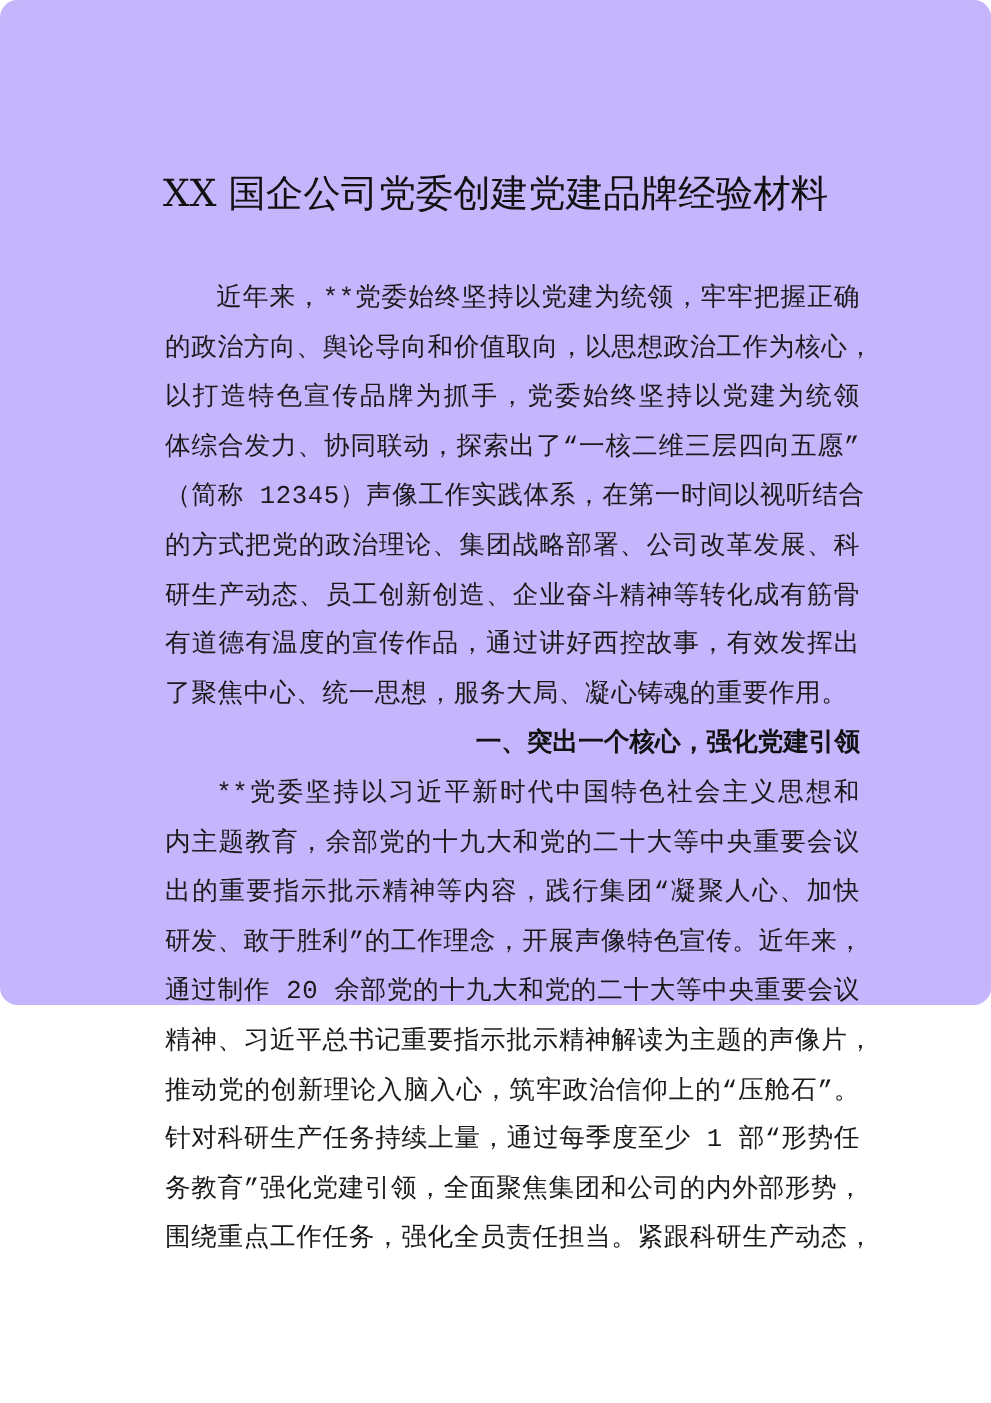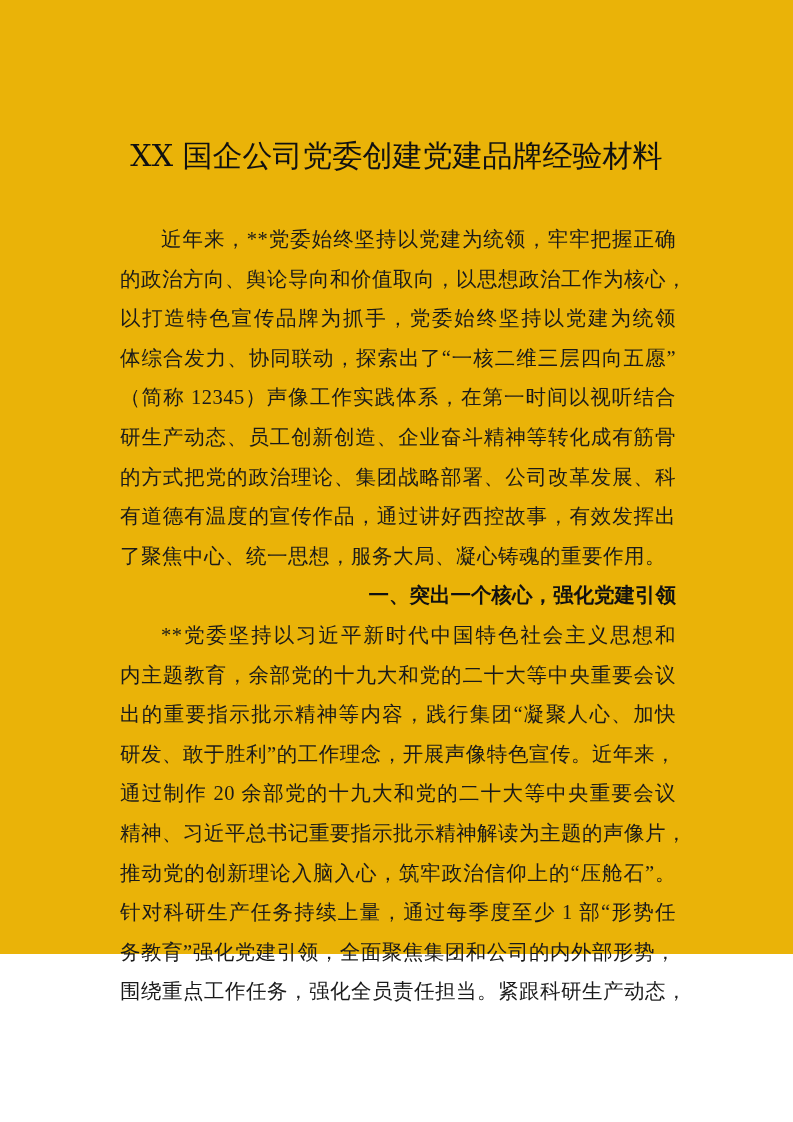--- a/index.html
+++ b/index.html
@@ -1,25 +1,25 @@
 <!DOCTYPE html>
 <html><head>
 <meta charset="utf-8">
 <style>
   html, body { margin: 0; padding: 0; background: #ffffff; }
   body { width: 793px; height: 1122px; position: relative; overflow: hidden; }
-  .page { position: absolute; left: 0; top: 0; width: 793px; height: 954px; background: #eab308; }
+  .page { position: absolute; left: 0; top: 0; width: 793px; height: 804px; background: #c4b5fd; border-radius: 14px; }
   .title {
     position: absolute; left: 0; top: 136px; width: 793px; text-align: center;
     font-family: "DejaVu Serif", "Liberation Serif", serif;
     font-size: 30px; color: #111; letter-spacing: 0px; line-height: 40px;
   }
   .body {
-    position: absolute; left: 120px; top: 220px; width: 556px;
-    font-family: Liberation Serif, serif;
+    position: absolute; left: 132px; top: 220px; width: 556px;
+    font-family: Liberation Mono, monospace;
     color: #1a1a1a;
   }
   .line {
     height: 39.6px; line-height: 39.6px; font-size: 20.5px;
     white-space: nowrap; text-align: justify; text-align-last: justify;
     letter-spacing: 0.5px;
   }
   .line.indent { padding-left: 41px; }
   .line.last { text-align-last: left; }
   .heading {
@@ -33,22 +33,22 @@
 <div class="page">
   <div class="title">XX 国企公司党委创建党建品牌经验材料</div>
 
   <div class="body">
     <div>
       <div class="line indent">近年来，**党委始终坚持以党建为统领，牢牢把握正确</div>
       <div class="line">的政治方向、舆论导向和价值取向，以思想政治工作为核心，</div>
       <div class="line">以打造特色宣传品牌为抓手，党委始终坚持以党建为统领</div>
       <div class="line">体综合发力、协同联动，探索出了“一核二维三层四向五愿”</div>
       <div class="line">（简称 12345）声像工作实践体系，在第一时间以视听结合</div>
+      <div class="line">的方式把党的政治理论、集团战略部署、公司改革发展、科</div>
       <div class="line">研生产动态、员工创新创造、企业奋斗精神等转化成有筋骨</div>
-      <div class="line">的方式把党的政治理论、集团战略部署、公司改革发展、科</div>
       <div class="line">有道德有温度的宣传作品，通过讲好西控故事，有效发挥出</div>
       <div class="line last">了聚焦中心、统一思想，服务大局、凝心铸魂的重要作用。</div>
     </div>
 
     <div class="heading">一、突出一个核心，强化党建引领</div>
 
     <div>
       <div class="line indent">**党委坚持以习近平新时代中国特色社会主义思想和</div>
       <div class="line">内主题教育，余部党的十九大和党的二十大等中央重要会议</div>
       <div class="line">出的重要指示批示精神等内容，践行集团“凝聚人心、加快</div>

